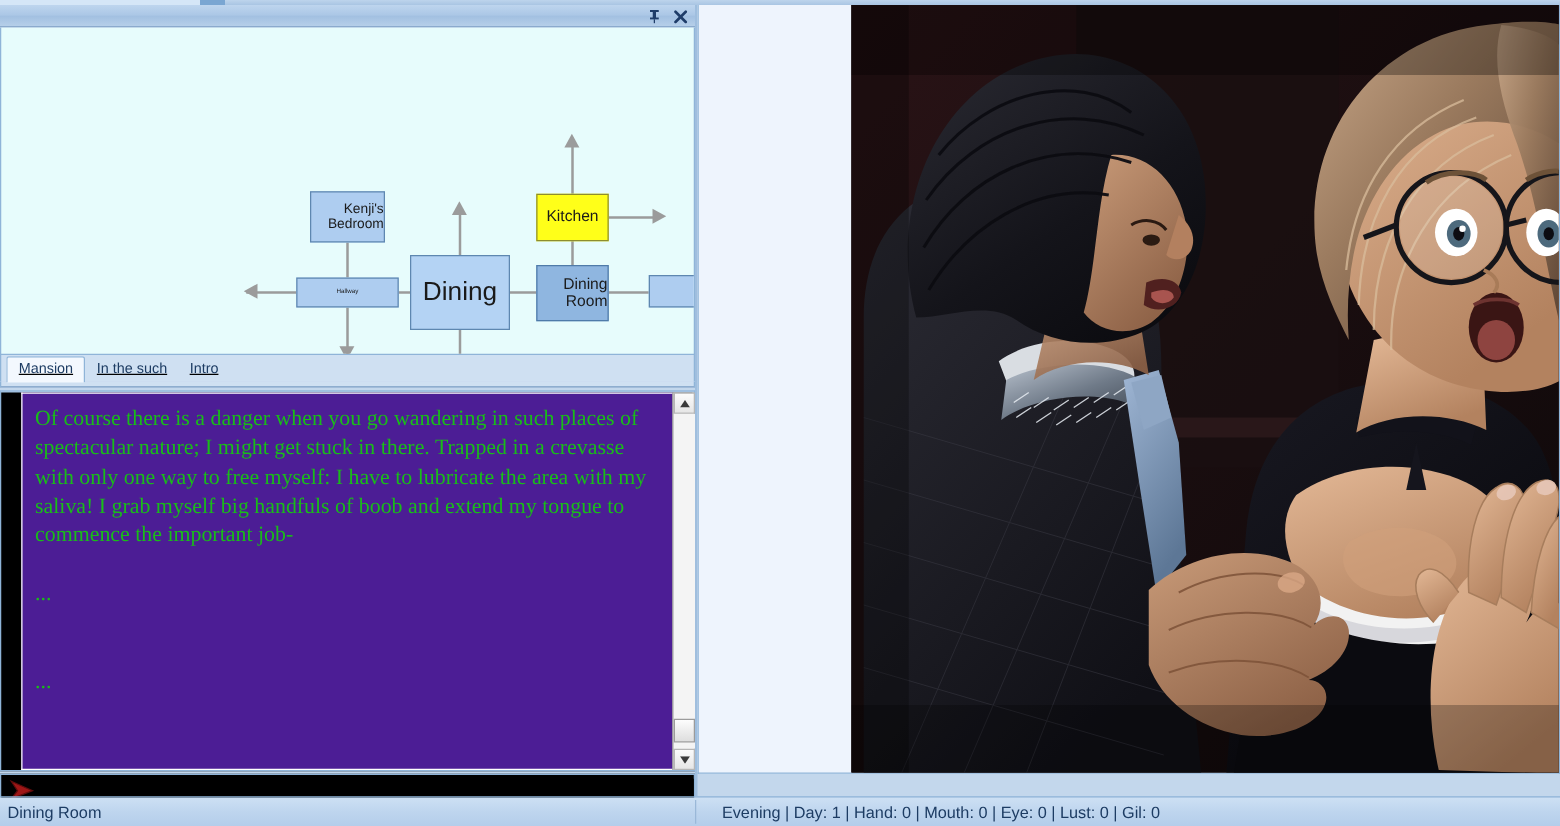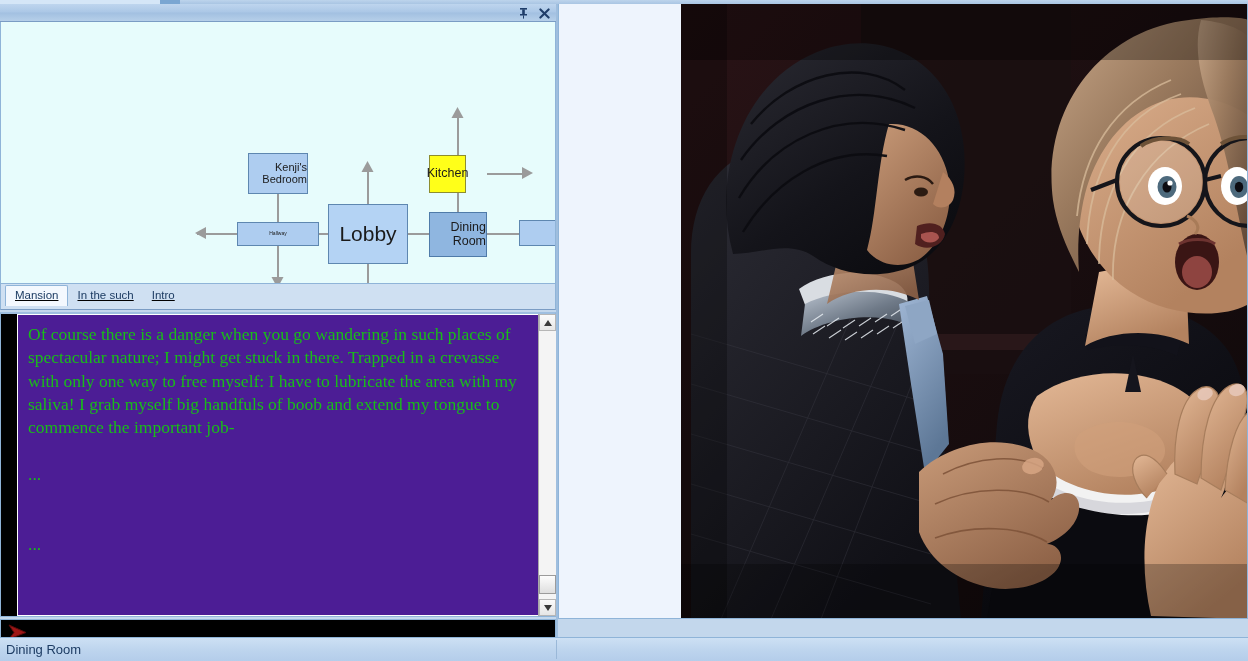--- a/index.html
+++ b/index.html
@@ -297,23 +297,23 @@
           <polygon points="16,8 5,2 5,14" fill="#9b9b9b"></polygon>
           </svg>
 
         <div class="node" style="left:247px; top:131px; width:60px;  height:41px; font-size:11px;">
             <span>Kenji's Bedroom</span>
           </div>
         <div class="node hallway" style="left:236px; top:200px; width:82px;  height:24px; font-size:5px;">
             <span>Hallway</span>
           </div>
         <div class="node lobby" style="left:327px; top:182px; width:80px;  height:60px; font-size:21px;">
-            <span>Lobby</span>
+            <span>Dining</span>
           </div>
-        <div class="node kitchen" style="left:428px; top:133px; width:37px;  height:38px; font-size:12.5px;">
+        <div class="node kitchen" style="left:428px; top:133px; width:58px;  height:38px; font-size:12.5px;">
             <span>Kitchen</span>
           </div>
         <div class="node current" style="left:428px; top:190px; width:58px;  height:45px; font-size:12.5px;">
             <span>Dining Room</span>
           </div>
         <div class="node" style="left:518px; top:198px; width:44px;  height:26px; font-size:9px;">
             <span></span>
           </div>
       </div>
     </div>
@@ -550,15 +550,16 @@
           <rect x="0" y="560" width="568" height="55" fill="#000" opacity="0.25"></rect>
           <rect x="0" y="0" width="46" height="615" fill="#000" opacity="0.28"></rect>
         </svg>
       </div>
     </div>
   </div>
 
   <div class="statusbar">
     <div class="sb-sep"></div>
     <span class="sb-left">Dining Room</span>
+    <span class="sb-right">Evening | Day: 1 | Hand: 0 | Mouth: 0 | Eye: 0 | Lust: 0 | Gil: 0</span>
   </div>
 
 </div>
 
 </body></html>

